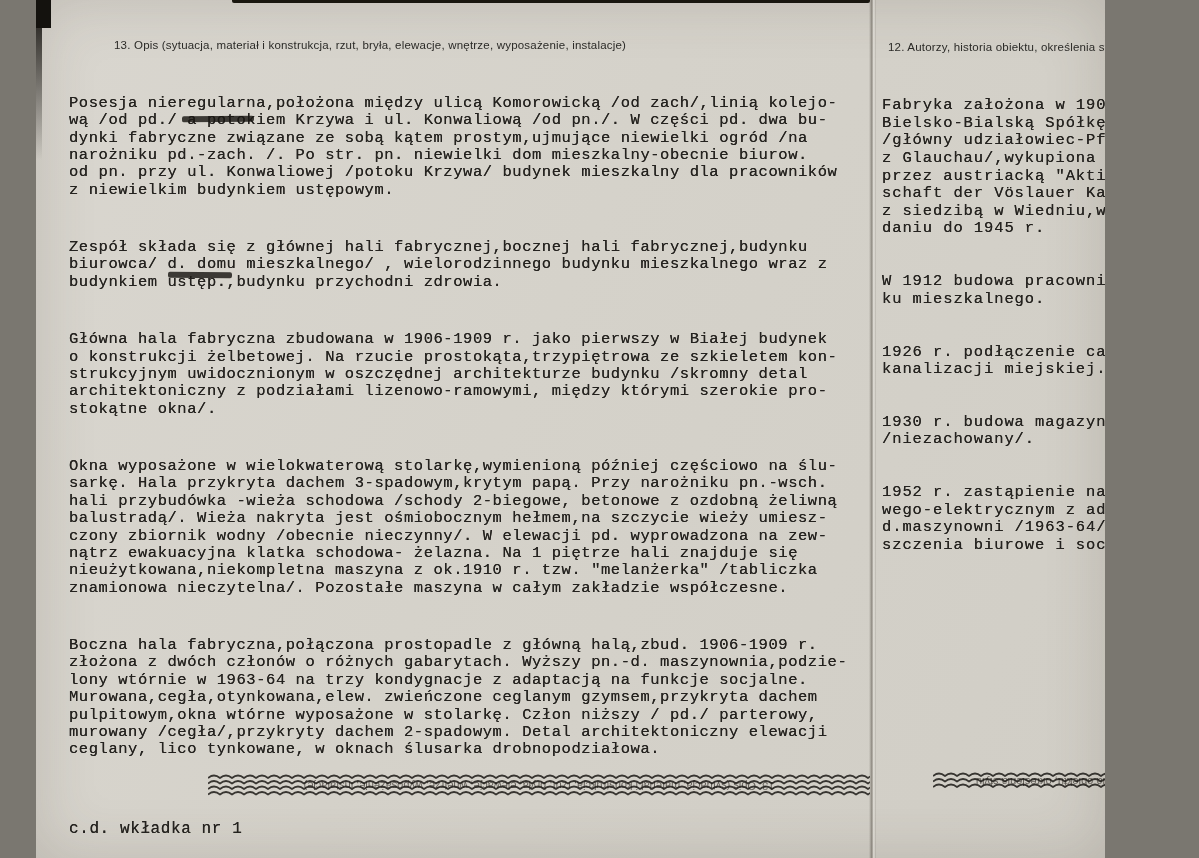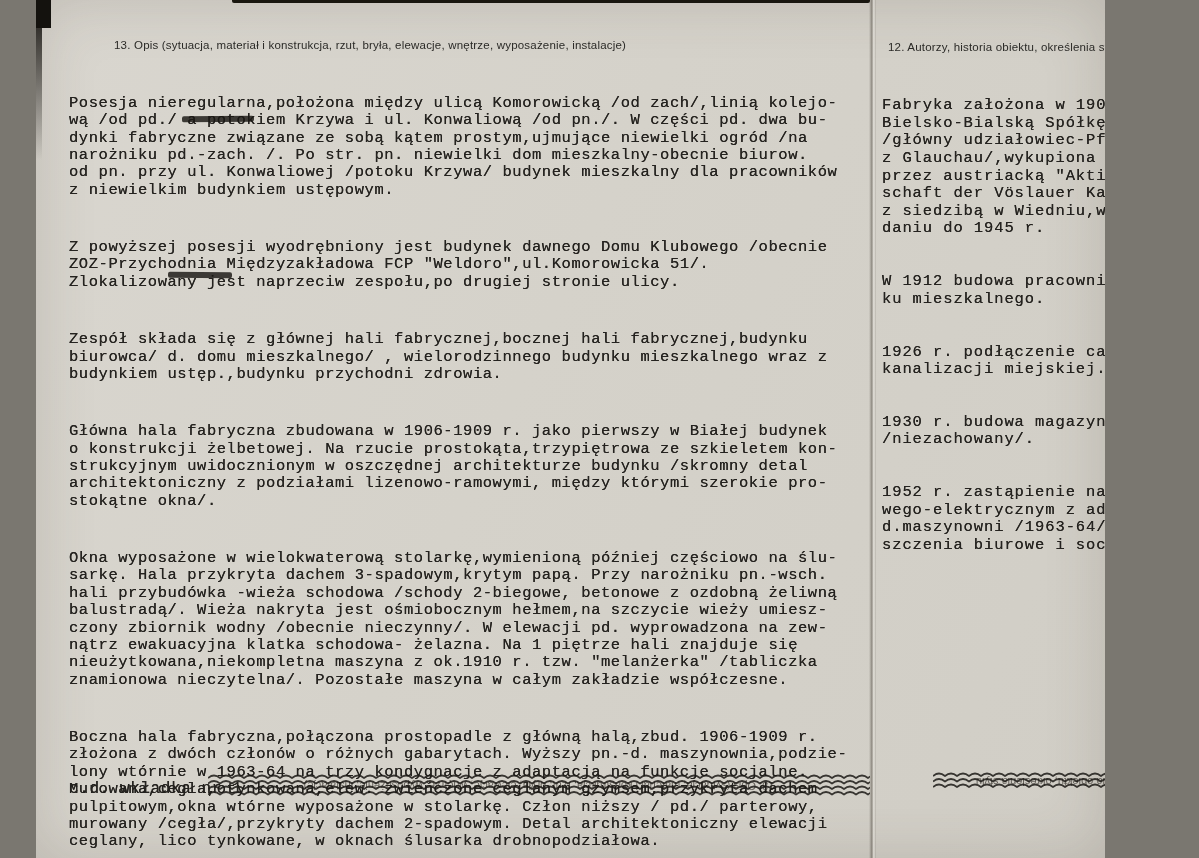--- a/index.html
+++ b/index.html
@@ -51,21 +51,21 @@
     font-family:"Liberation Sans","DejaVu Sans",sans-serif;
     font-size:11px;color:rgba(48,44,38,0.7);
     white-space:nowrap;overflow:hidden;text-align:center;
   }
   #strike-left{left:172px;top:772px;width:662px;height:28px;}
   #strike-left .strike-text{line-height:28px;}
   #strike-right{left:897px;top:770px;width:302px;height:24px;}
   #strike-right .strike-text{line-height:24px;}
   svg.waves{position:absolute;left:0;top:0;}
   .footer{
-    position:absolute;left:33px;top:780px;
+    position:absolute;left:33px;top:820px;
     font-size:16px;letter-spacing:0.6px;
     text-shadow:0 0 0.6px rgba(25,22,18,0.85);
     text-align:right;
   }
 </style>
 </head>
 <body>
 
 <div class="page">
 
@@ -77,23 +77,20 @@
   <div class="form-caption" id="cap-left">13. Opis (sytuacja, materiał i konstrukcja, rzut, bryła, elewacje, wnętrze, wyposażenie, instalacje)</div>
   <div class="form-caption" id="cap-right">12. Autorzy, historia obiektu, określenia stylu</div>
 
   <div class="col-left">
     <p>Posesja nieregularna,położona między ulicą Komorowicką /od zach/,linią kolejo-
 wą /od pd./ a potokiem Krzywa i ul. Konwaliową /od pn./. W części pd. dwa bu-
 dynki fabryczne związane ze sobą kątem prostym,ujmujące niewielki ogród /na
 narożniku pd.-zach. /. Po str. pn. niewielki dom mieszkalny-obecnie biurow.
 od pn. przy ul. Konwaliowej /potoku Krzywa/ budynek mieszkalny dla pracowników
 z niewielkim budynkiem ustępowym.</p>
-    <p>Z powyższej posesji wyodrębniony jest budynek dawnego Domu Klubowego /obecnie
-ZOZ-Przychodnia Międzyzakładowa FCP "Weldoro",ul.Komorowicka 51/.
-Zlokalizowany jest naprzeciw zespołu,po drugiej stronie ulicy.</p>
     <p>Zespół składa się z głównej hali fabrycznej,bocznej hali fabrycznej,budynku
 biurowca/ d. domu mieszkalnego/ , wielorodzinnego budynku mieszkalnego wraz z
 budynkiem ustęp.,budynku przychodni zdrowia.</p>
     <p>Główna hala fabryczna zbudowana w 1906-1909 r. jako pierwszy w Białej budynek
 o konstrukcji żelbetowej. Na rzucie prostokąta,trzypiętrowa ze szkieletem kon-
 strukcyjnym uwidocznionym w oszczędnej architekturze budynku /skromny detal
 architektoniczny z podziałami lizenowo-ramowymi, między którymi szerokie pro-
 stokątne okna/.</p>
     <p>Okna wyposażone w wielokwaterową stolarkę,wymienioną później częściowo na ślu-
 sarkę. Hala przykryta dachem 3-spadowym,krytym papą. Przy narożniku pn.-wsch.

